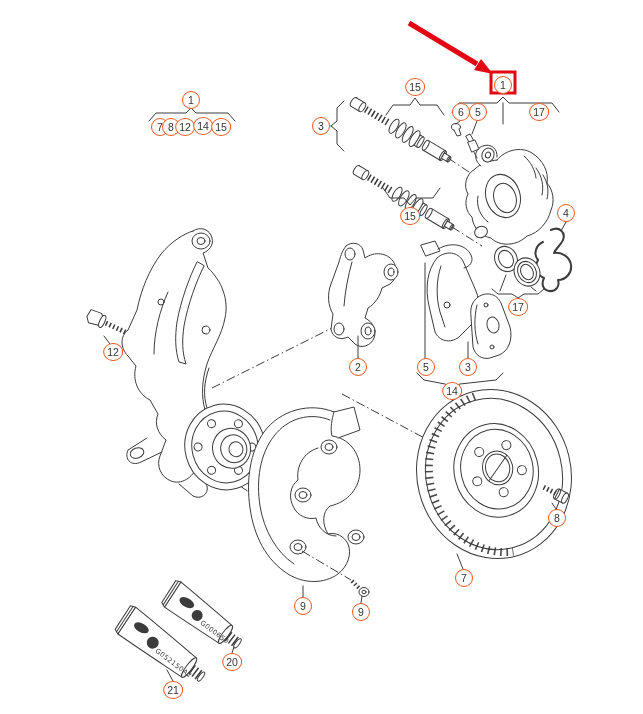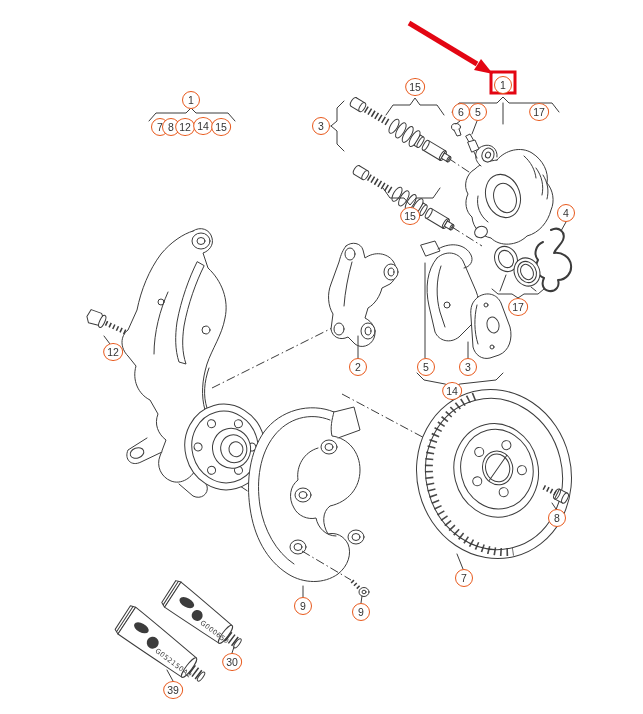--- a/index.html
+++ b/index.html
@@ -278,16 +278,16 @@
 <div class="callout" style="left:358px;top:367px">2</div>
 <div class="callout" style="left:426px;top:367px">5</div>
 <div class="callout" style="left:468px;top:367px">3</div>
 <div class="callout" style="left:452px;top:391px">14</div>
 
 <div class="callout" style="left:113px;top:352px">12</div>
 <div class="callout" style="left:464px;top:578px">7</div>
 <div class="callout" style="left:557px;top:518px">8</div>
 <div class="callout" style="left:303px;top:606px">9</div>
 <div class="callout" style="left:361px;top:612px">9</div>
-<div class="callout" style="left:232px;top:662px">30</div>
-<div class="callout" style="left:173px;top:690px">39</div>
+<div class="callout" style="left:232px;top:662px">20</div>
+<div class="callout" style="left:173px;top:690px">21</div>
 
 </div>
 
 </body></html>

